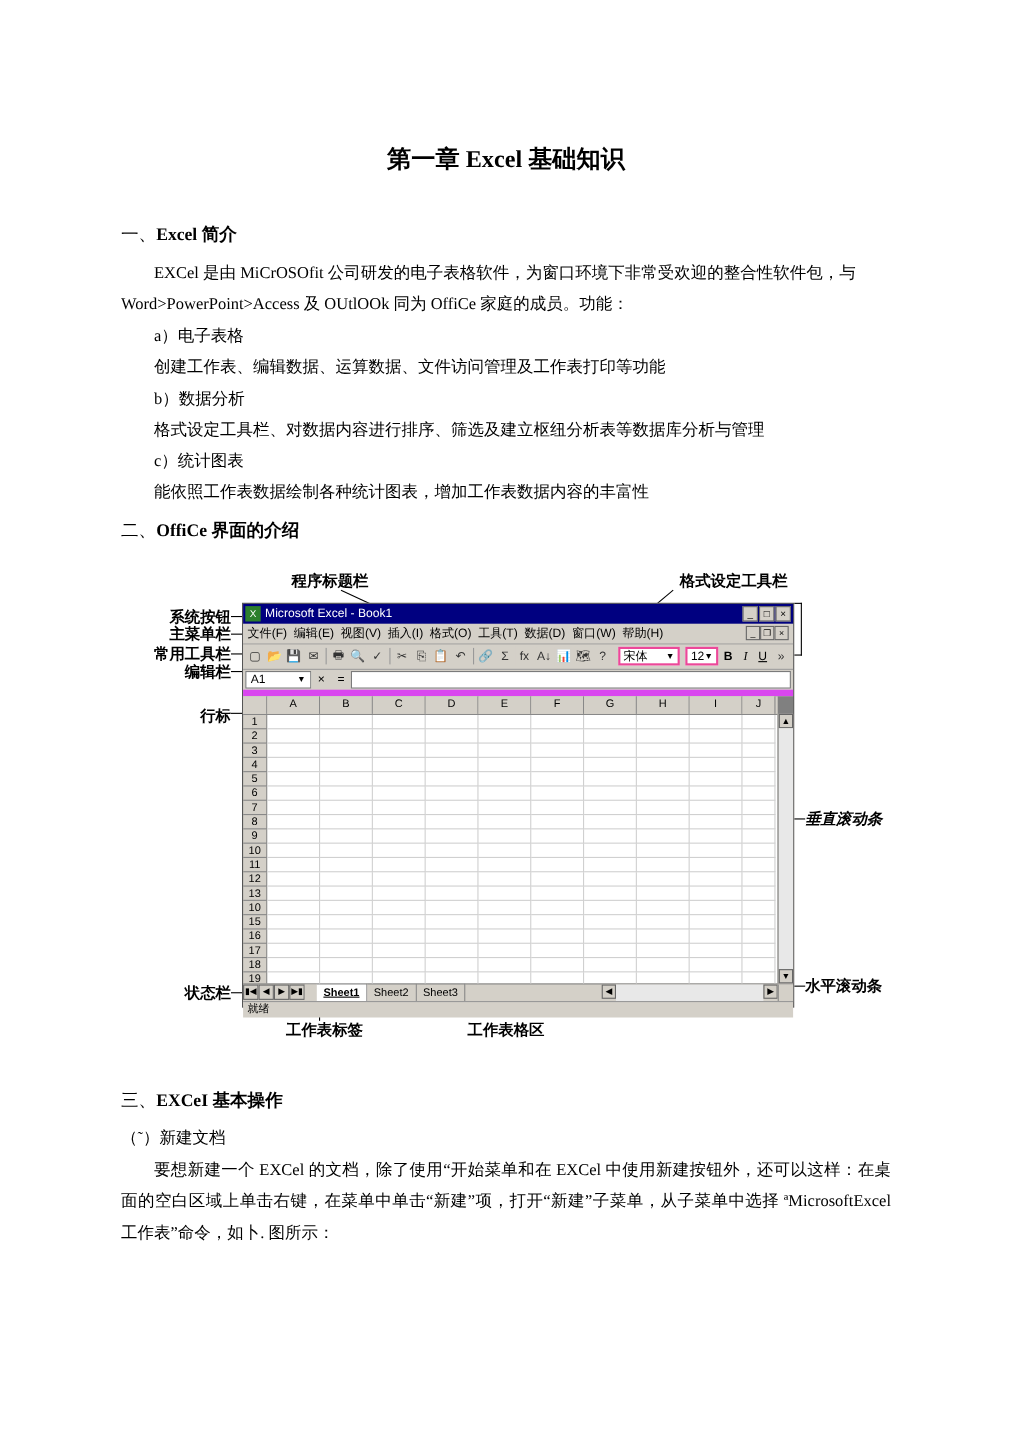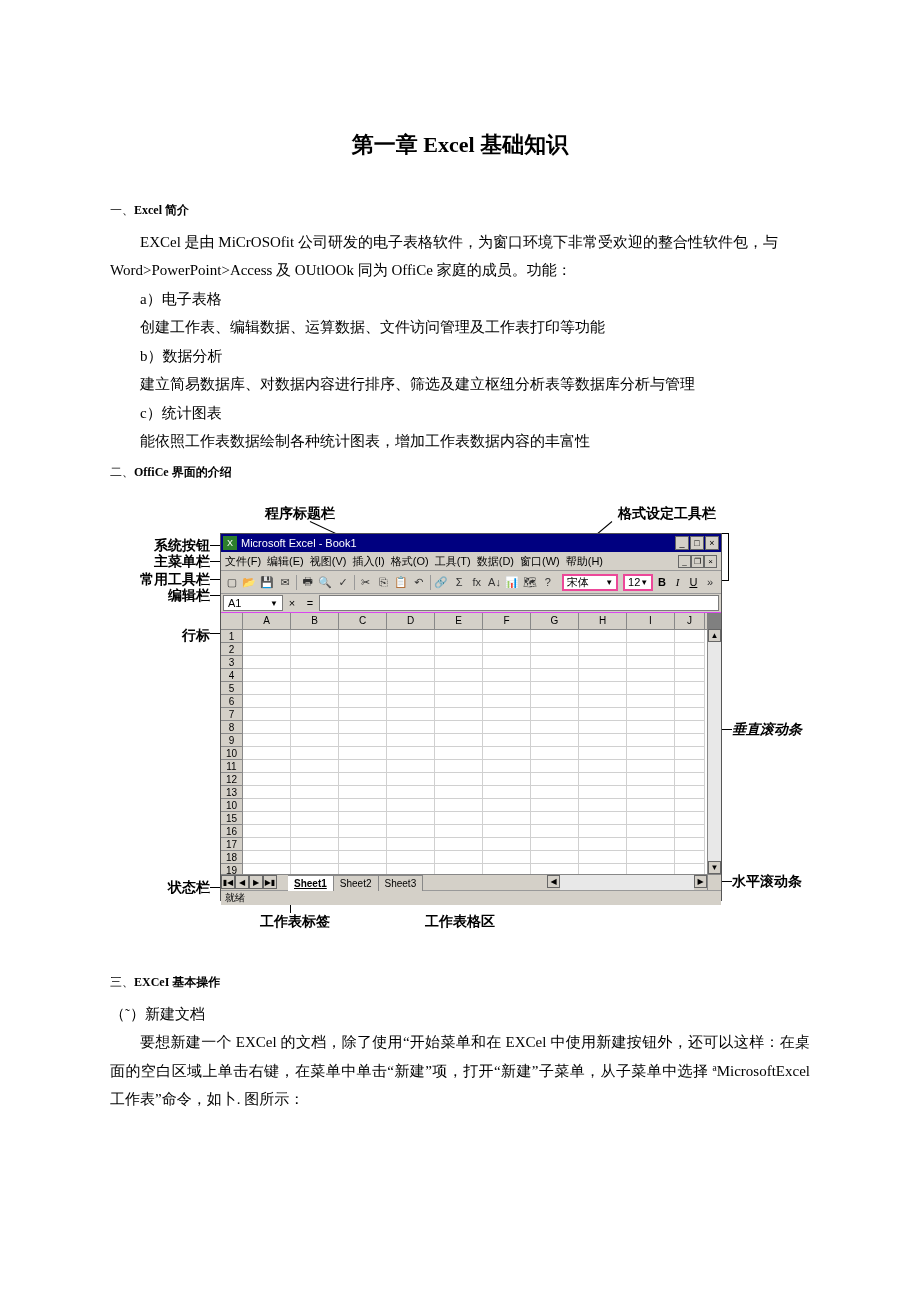--- a/index.html
+++ b/index.html
@@ -17,21 +17,21 @@
     box-sizing: border-box;
     position: relative;
   }
   .doc-title {
     text-align: center;
     font-weight: bold;
     font-size: 22px;
     margin-bottom: 40px;
   }
   .sec-head {
-    font-size: 12px;
+    font-size: 16px;
     margin: 6px 0;
     line-height: 1.8;
   }
   .sec-head .bold { font-weight: bold; }
   .para {
     font-size: 15px;
     line-height: 1.9;
     margin: 0;
   }
   .indent { text-indent: 2em; }
@@ -182,21 +182,21 @@
     width: 16px; height: 16px;
     display: flex; align-items: center; justify-content: center;
     font-size: 11px;
   }
   .fmtB { font-weight: bold; }
   .fmtI { font-style: italic; font-family: serif; }
   .fmtU { text-decoration: underline; }
   .formulabar {
     height: 18px;
     background: #d4d0c8;
-    border-bottom: 1px solid #d946ef;
+    border-bottom: 6px solid #d946ef;
     display: flex;
     align-items: center;
     gap: 0;
     padding: 0;
   }
   .namebox {
     width: 60px; height: 16px;
     background: #fff;
     border: 1px solid #7b7b7b;
     box-sizing: border-box;
@@ -328,21 +328,21 @@
   .tab-scroll-btns .sbtn {
     width: 14px; height: 14px;
     border: 1px solid #666;
     box-sizing: border-box;
     background: #d4d0c8;
     font-size: 8px;
     display: flex; align-items: center; justify-content: center;
   }
   .sheet-tabs {
     display: flex;
-    align-items: flex-start;
+    align-items: center;
     background: #d4d0c8;
     padding-left: 11px;
   }
   .sheet-tab {
     padding: 0 6px;
     height: 15px;
     line-height: 15px;
     font-size: 10px;
     border-right: 1px solid #888;
     border-top: 1px solid #888;
@@ -404,21 +404,21 @@
   <div class="doc-body">
 
     <p class="sec-head">
       <span>一、</span><span class="bold">Excel 简介</span>
     </p>
     <p class="para indent">EXCel 是由 MiCrOSOfit 公司研发的电子表格软件，为窗口环境下非常受欢迎的整合性软件包，与</p>
     <p class="para">Word&gt;PowerPoint&gt;Access 及 OUtlOOk 同为 OffiCe 家庭的成员。功能：</p>
     <p class="para indent2">a）电子表格</p>
     <p class="para indent2">创建工作表、编辑数据、运算数据、文件访问管理及工作表打印等功能</p>
     <p class="para indent2">b）数据分析</p>
-    <p class="para indent2">建立简易数据库、对数据内容进行排序、筛选及建立枢纽分析表等数据库分析与管理</p>
+    <p class="para indent2">格式设定工具栏、对数据内容进行排序、筛选及建立枢纽分析表等数据库分析与管理</p>
     <p class="para indent2">c）统计图表</p>
     <p class="para indent2">能依照工作表数据绘制各种统计图表，增加工作表数据内容的丰富性</p>
 
     <p class="sec-head">
       <span>二、</span><span class="bold">OffiCe 界面的介绍</span>
     </p>
 
     <div class="shot-area">
 
       <div class="callout" style="left:155px; top:2px;">程序标题栏</div>

